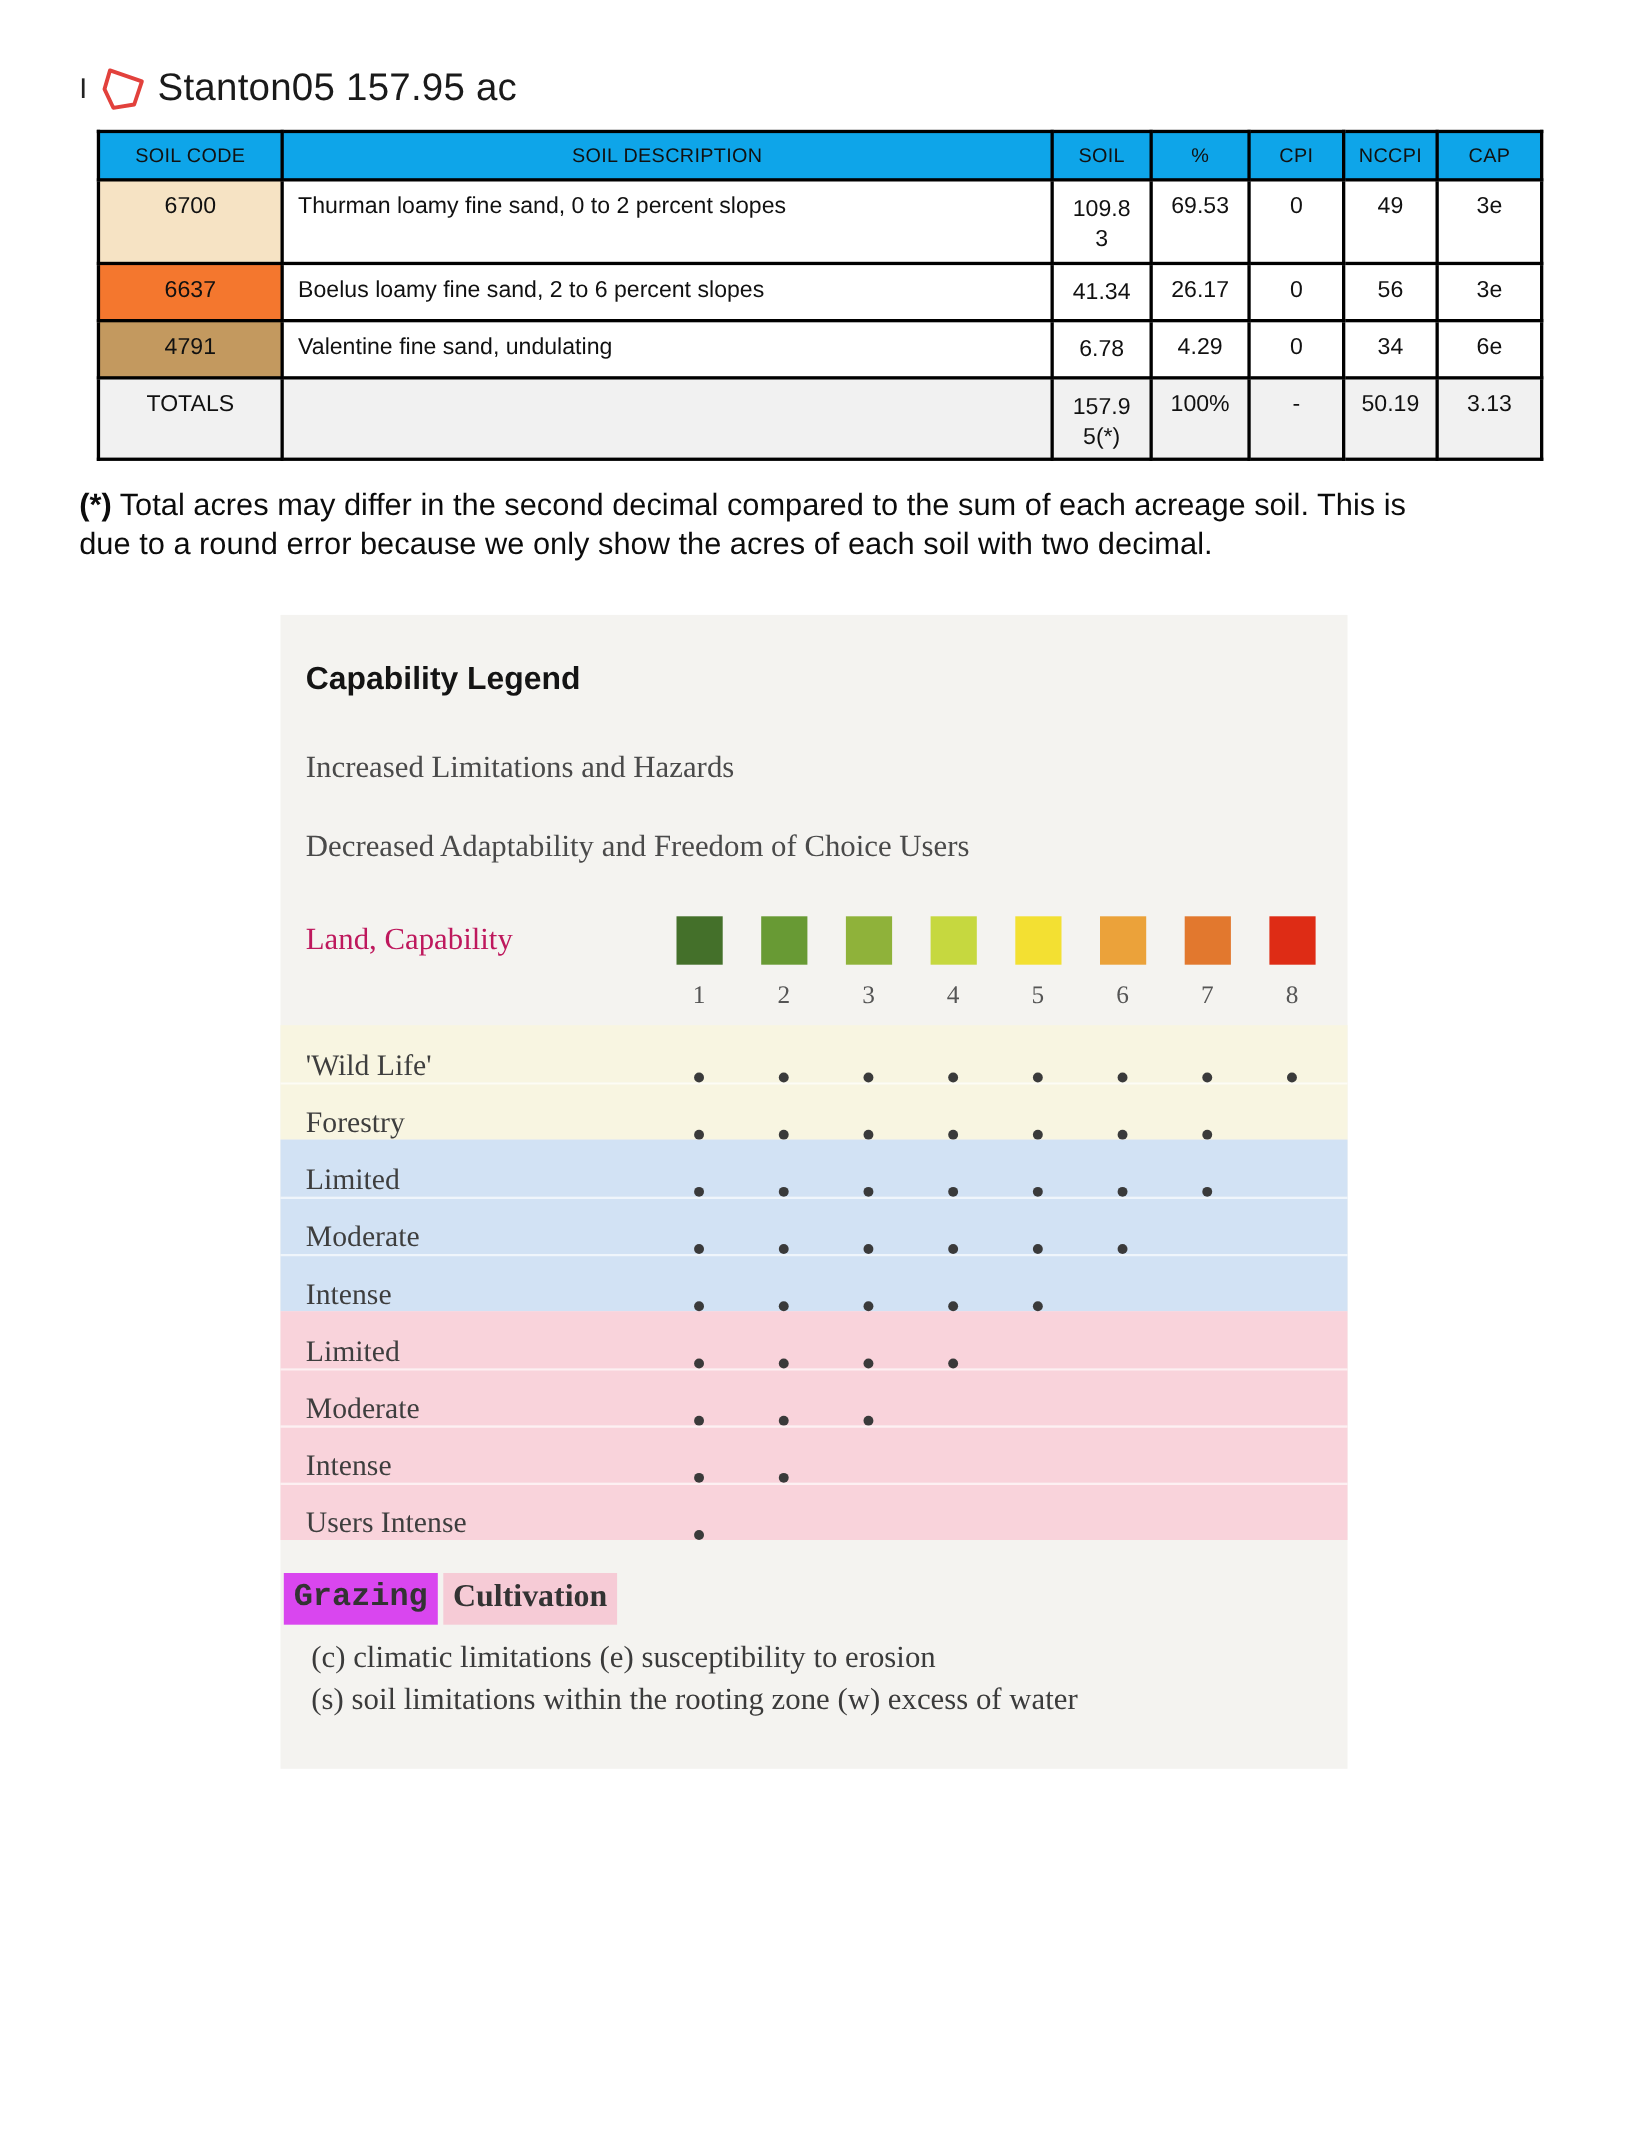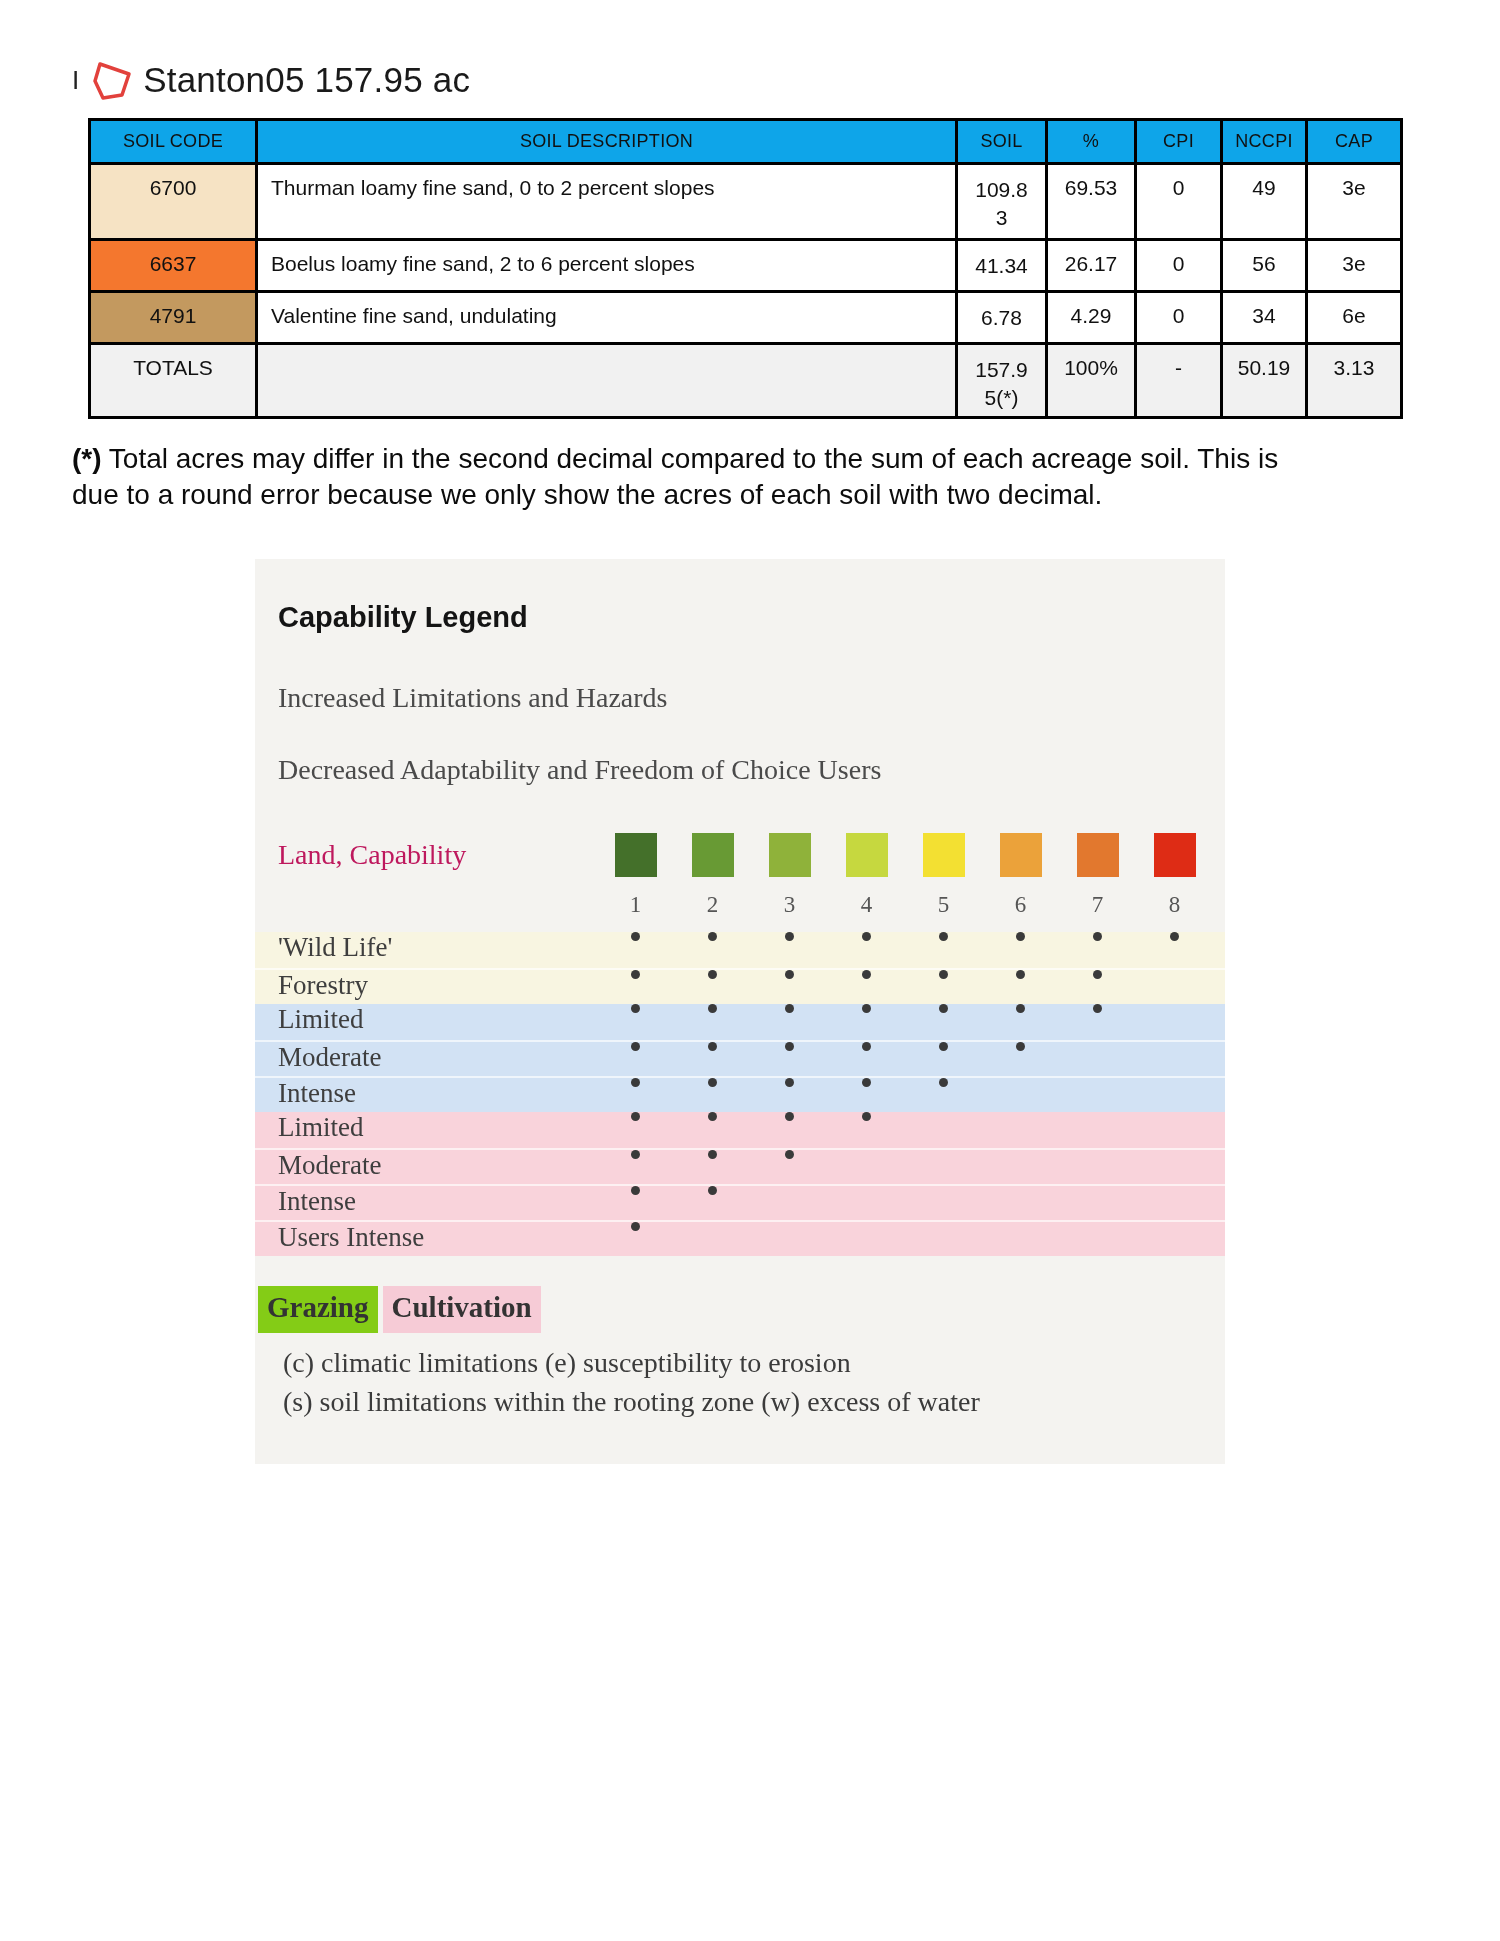--- a/index.html
+++ b/index.html
@@ -70,21 +70,21 @@
     font-family: "Liberation Serif", serif; font-size: 28px; color: #be185d;
   }
   .cells { display: flex; }
   .cell { width: 77px; display: flex; justify-content: center; align-items: center; }
   .class-swatch { width: 42px; height: 44px; }
 
   .numbers-row { display: flex; margin: 14px 0 0 342px; }
   .class-number { font-family: "Liberation Serif", serif; font-size: 23px; color: #555; }
 
   .cap-rows { margin-top: 14px; }
-  .cap-row { display: flex; align-items: flex-start; height: 36px; }
+  .cap-row { display: flex; align-items: flex-end; height: 52px; }
   .cap-row.sep { border-top: 2px solid rgba(255,255,255,0.65); }
   .cap-label {
     flex: 0 0 342px; padding-left: 23px;
     font-family: "Liberation Serif", serif; font-size: 27px; color: #3e3e3e;
   }
   .dot { width: 9px; height: 9px; border-radius: 50%; background: #3a3a3a; }
 
   .chips-row { margin: 30px 0 0 3px; display: flex; gap: 5px; }
   .chip {
     font-family: "Liberation Serif", serif; font-weight: 700;
@@ -435,21 +435,21 @@
           <div class="cell"></div>
           <div class="cell"></div>
           <div class="cell"></div>
           <div class="cell"></div>
           <div class="cell"></div>
         </div>
       </div>
     </div>
 
   <div class="chips-row" id="chips-row">
-      <span class="chip" style="background: #84cc16;">Grazing</span>
+      <span class="chip" style="background: #d946ef; font-family: Liberation Mono, monospace;">Grazing</span>
       <span class="chip" style="background: rgb(246, 203, 214);">Cultivation</span>
     </div>
 
   <div class="legend-notes" id="legend-notes">
       <div class="legend-note">(c) climatic limitations (e) susceptibility to erosion</div>
       <div class="legend-note">(s) soil limitations within the rooting zone (w) excess of water</div>
     </div>
 </section>
 
 </body></html>

